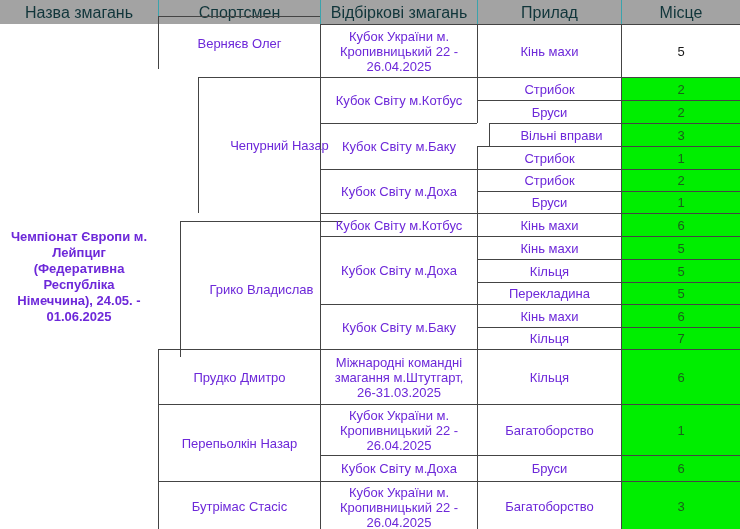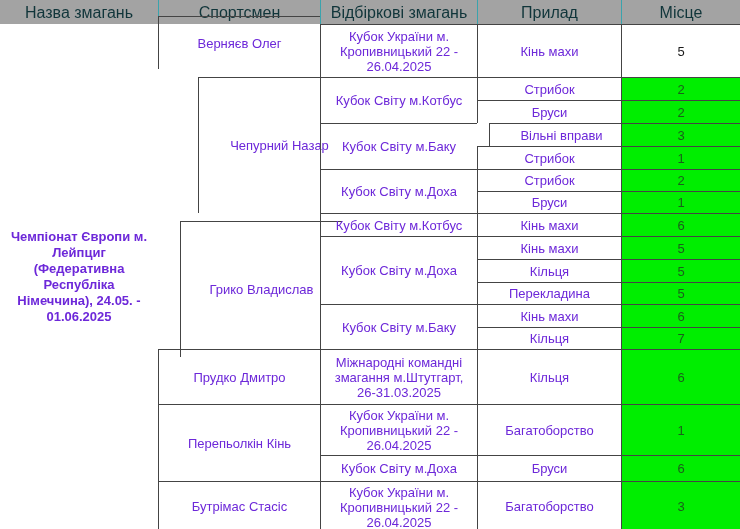--- a/index.html
+++ b/index.html
@@ -28,21 +28,21 @@
   <div class="cell hdr" style="left:320px;top:0;width:157px;height:24px;">Відбіркові змагань</div>
   <div class="cell hdr" style="left:477px;top:0;width:144px;height:24px;">Прилад</div>
   <div class="cell hdr" style="left:621px;top:0;width:119px;height:24px;">Місце</div>
 
   <div class="cell event" style="left:0;top:24px;width:158px;height:505px;padding:12px 6px;">Чемпіонат Європи м. Лейпциг (Федеративна Республіка Німеччина), 24.05. - 01.06.2025</div>
 
   <div class="cell" style="left:158px;top:16px;width:162px;height:53px;">Верняєв Олег</div>
   <div class="cell" style="left:158px;top:77px;width:162px;height:136px;margin-left:40px;">Чепурний Назар</div>
   <div class="cell" style="left:158px;top:221px;width:162px;height:136px;margin-left:22px;">Грико Владислав</div>
   <div class="cell" style="left:158px;top:349px;width:162px;height:55px;">Прудко Дмитро</div>
-  <div class="cell" style="left:158px;top:404px;width:162px;height:77px;">Перепьолкін Кінь</div>
+  <div class="cell" style="left:158px;top:404px;width:162px;height:77px;">Перепьолкін Назар</div>
   <div class="cell" style="left:158px;top:481px;width:162px;height:50px;">Бутрімас Стасіс</div>
 
   <div class="cell" style="left:320px;top:24px;width:157px;height:53px;">Кубок України м. Кропивницький 22 - 26.04.2025</div>
   <div class="cell" style="left:320px;top:77px;width:157px;height:46px;">Кубок Світу м.Котбус</div>
   <div class="cell" style="left:320px;top:123px;width:157px;height:46px;">Кубок Світу м.Баку</div>
   <div class="cell" style="left:320px;top:169px;width:157px;height:44px;">Кубок Світу м.Доха</div>
   <div class="cell" style="left:320px;top:213px;width:157px;height:23px;">Кубок Світу м.Котбус</div>
   <div class="cell" style="left:320px;top:236px;width:157px;height:68px;">Кубок Світу м.Доха</div>
   <div class="cell" style="left:320px;top:304px;width:157px;height:45px;">Кубок Світу м.Баку</div>
   <div class="cell" style="left:320px;top:349px;width:157px;height:55px;">Міжнародні командні змагання м.Штутгарт, 26-31.03.2025</div>

